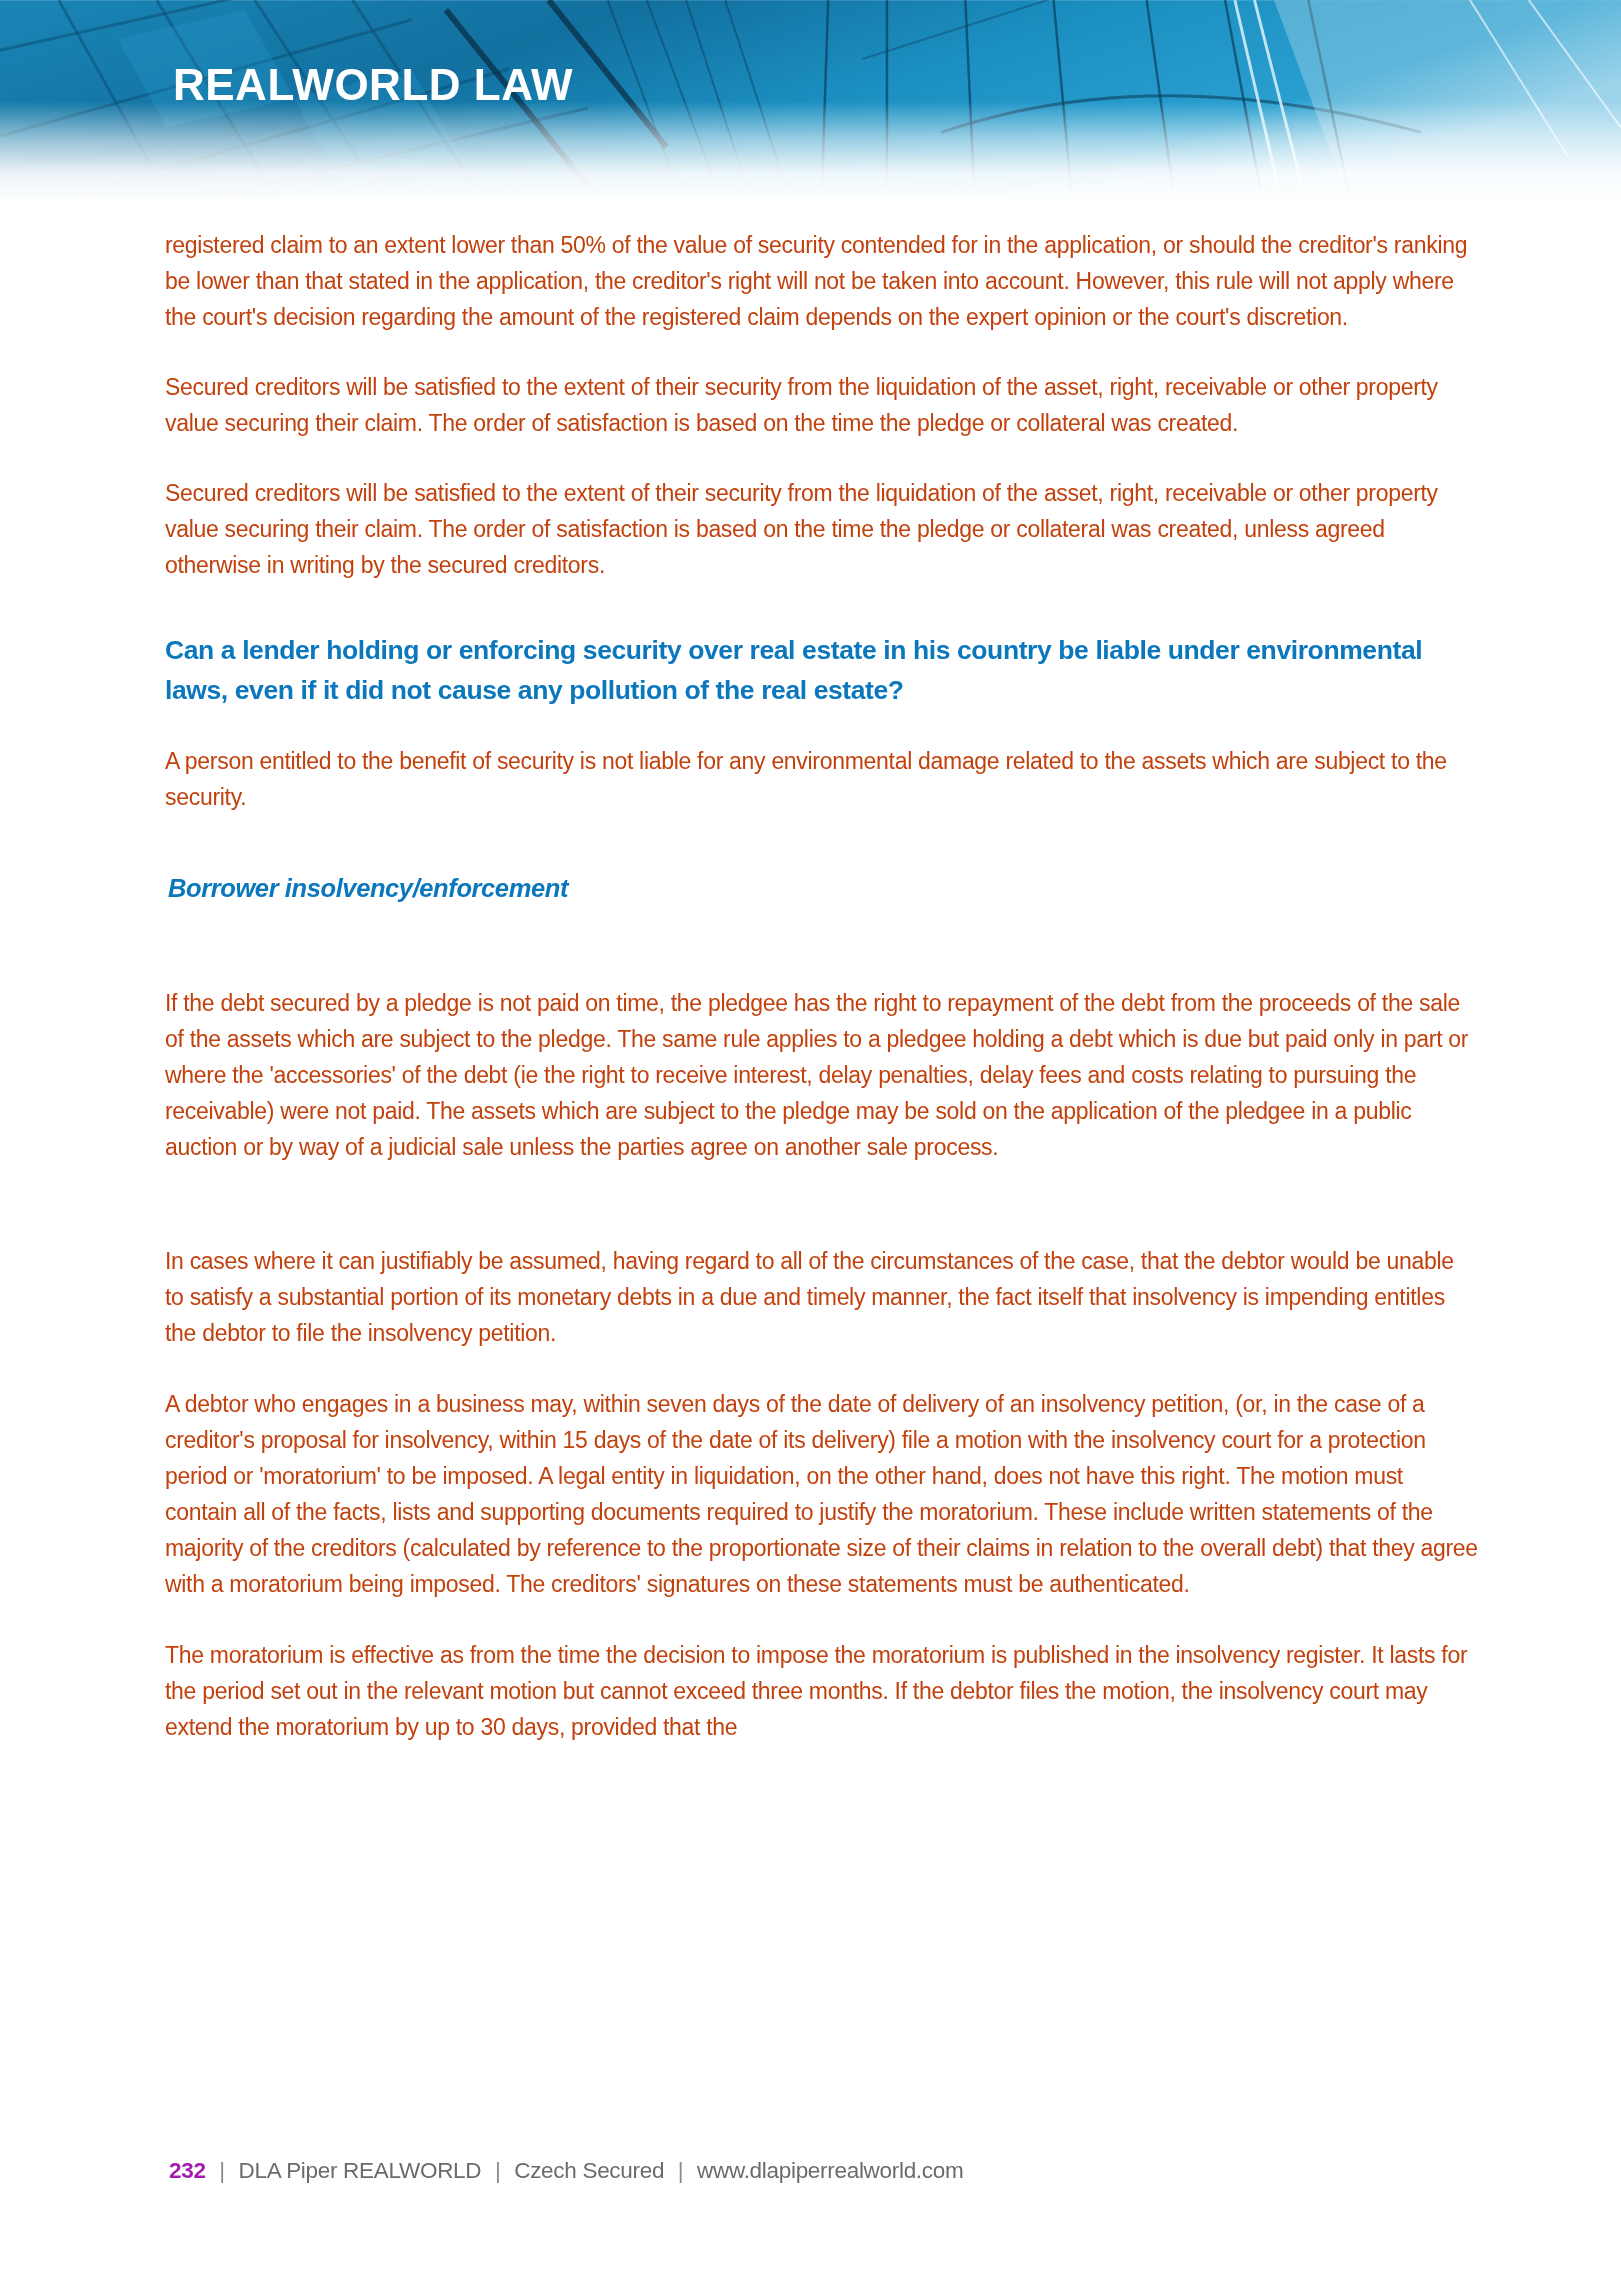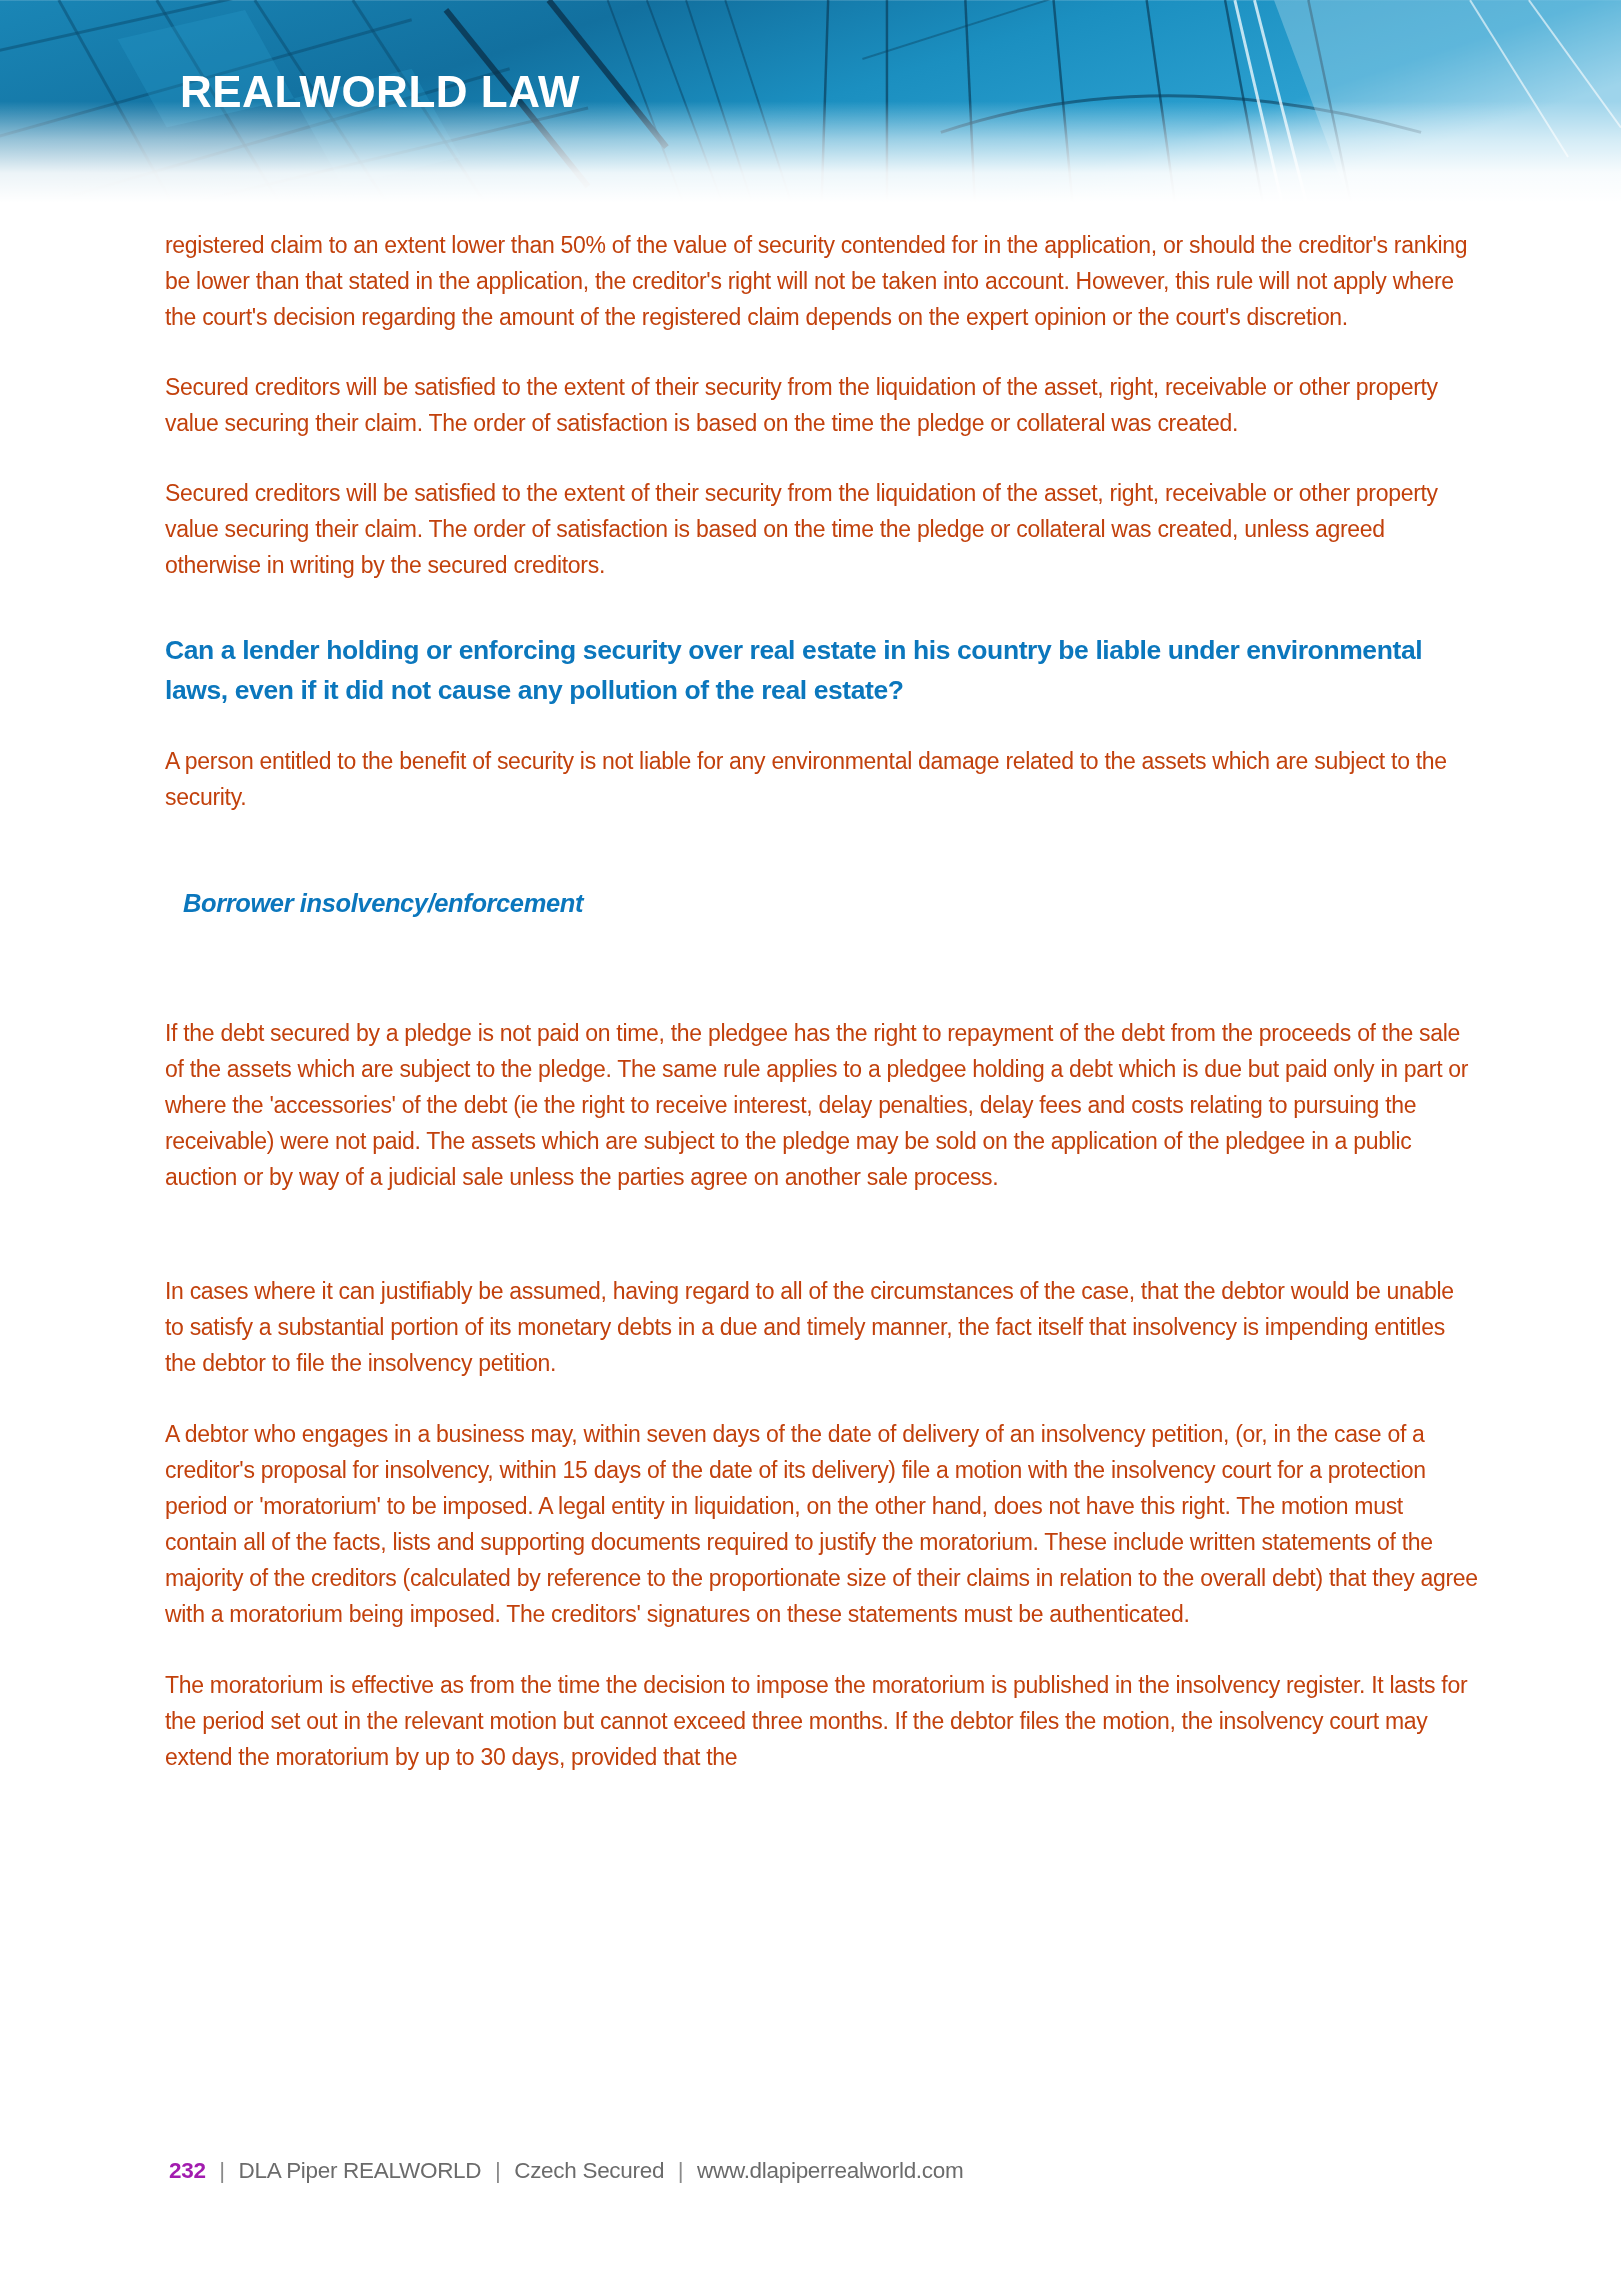--- a/index.html
+++ b/index.html
@@ -6,28 +6,28 @@
   body { width: 1621px; height: 2293px; position: relative; overflow: hidden;
          font-family: "Liberation Sans", sans-serif; }
 
   .banner { position: absolute; left: 0; top: 0; width: 1621px; height: 211px; overflow: hidden; }
   .banner svg { position: absolute; left: 0; top: 0; }
   .banner .fade { position: absolute; left: 0; top: 0; width: 100%; height: 100%;
     background: linear-gradient(to bottom, rgba(255,255,255,0) 0%, rgba(255,255,255,0) 48%,
       rgba(255,255,255,0.55) 66%, rgba(255,255,255,0.92) 82%, #ffffff 96%); }
   .banner-title { position: absolute; left: 165px; top: 55px; color: #ffffff;
     font-family: "Liberation Sans", sans-serif; font-weight: bold; font-size: 44px;
-    letter-spacing: 0.5px; margin: 15px; line-height: 1; }
+    letter-spacing: 0.5px; margin: 8px; line-height: 1; }
 
   .content { position: absolute; left: 165px; top: 227px; width: 1313px; }
   .p { margin: 0; color: #c2410c; font-size: 23px; line-height: 36px;
        font-family: "Liberation Sans", sans-serif; letter-spacing: -0.3px; }
   .q { margin: 0; color: #0b77bd; font-size: 26.5px; line-height: 40px;
        font-family: "Liberation Sans", sans-serif; letter-spacing: -0.4px; }
-  .sub { margin: 18px; color: #0b77bd; font-size: 25.5px; line-height: 39px; font-style: italic;
+  .sub { margin: 3px; color: #0b77bd; font-size: 25.5px; line-height: 39px; font-style: italic;
        font-family: "Liberation Sans", sans-serif; letter-spacing: -0.4px; }
 
   .footer { position: absolute; left: 169px; top: 2155px; font-size: 22.5px; line-height: 31px;
             color: #6b6b6b; font-family: "Liberation Sans", sans-serif; letter-spacing: -0.3px; white-space: nowrap; }
   .footer .pg { color: #a21caf; font-weight: bold; }
   .footer .sep { color: #8a8a8a; padding: 0 13.7px; }
 </style>
 </head>
 <body>
 

